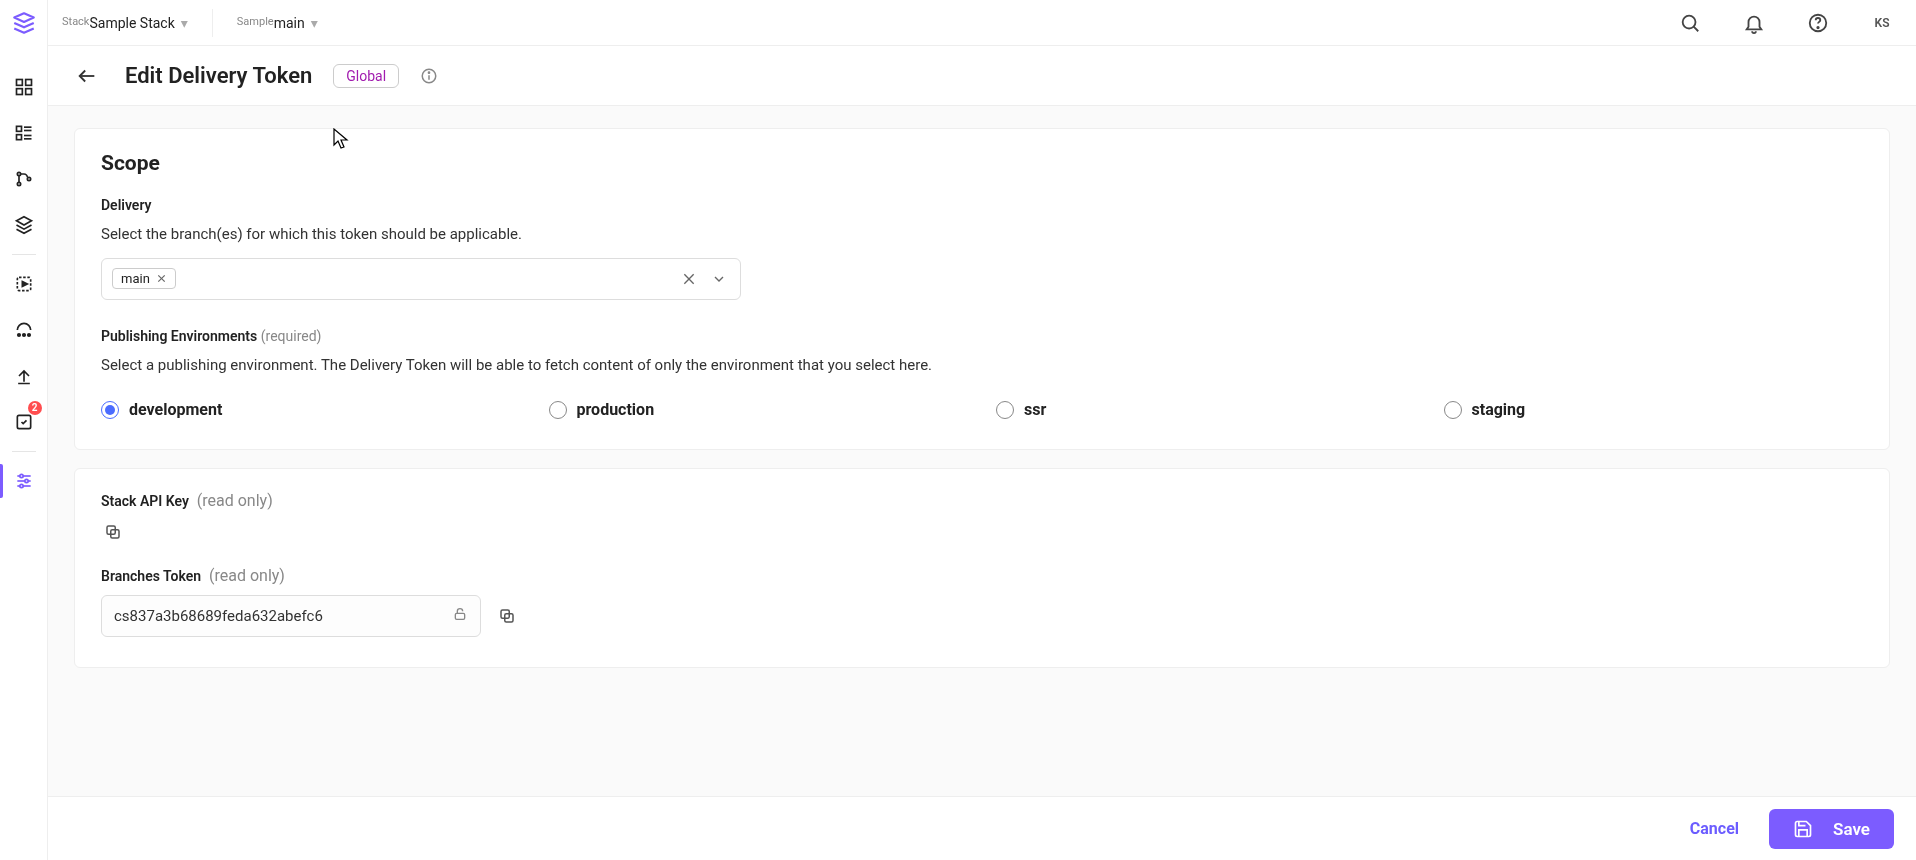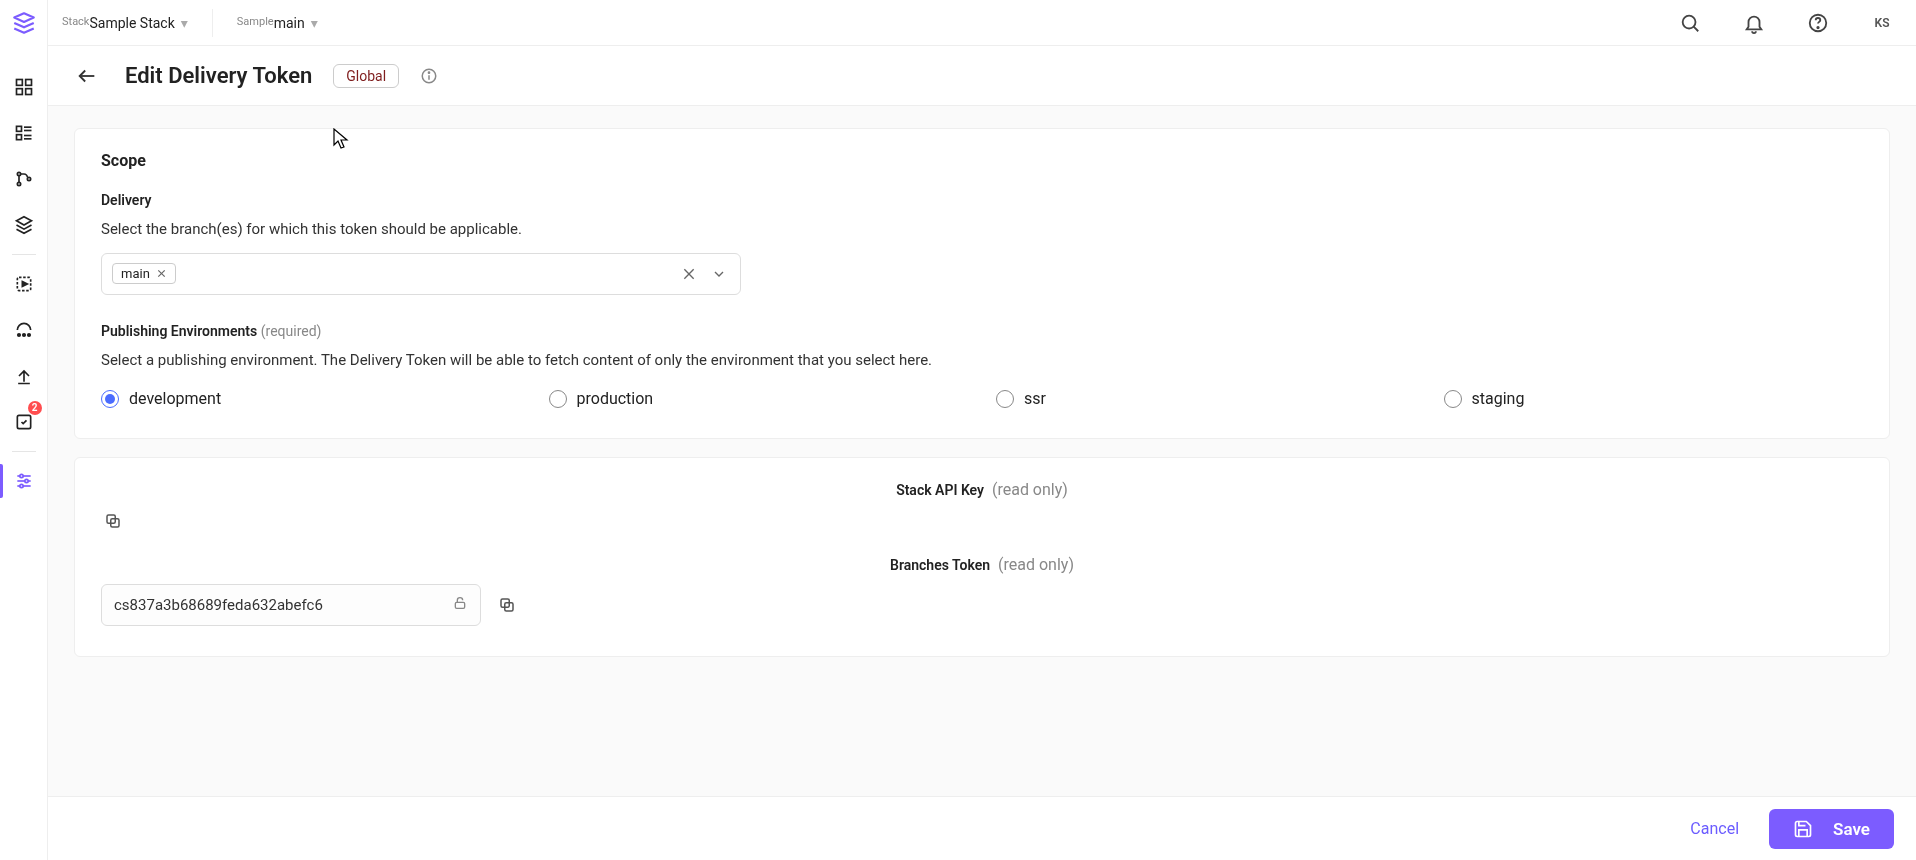--- a/index.html
+++ b/index.html
@@ -24,58 +24,58 @@
 .crumb .value .caret{color:#aaa;}
 .top-divider{width:1px;height:28px;background:#eee;}
 .top-spacer{flex:1;}
 .top-icon{width:40px;height:40px;display:flex;align-items:center;justify-content:center;color:#444;cursor:pointer;border-radius:50%;}
 .avatar{font-size:12px;font-weight:600;color:#555;}
 
 
 .page-header{height:60px;display:flex;align-items:center;gap:21px;padding-left:22px;border-bottom:1px solid #eee;}
 .back-btn{width:34px;height:34px;display:flex;align-items:center;justify-content:center;cursor:pointer;color:#333;}
 .page-title{font-size:22px;font-weight:600;}
-.pill{border:1px solid #ccc;border-radius:6px;padding:3px 12px;font-size:14px;color:#7f1d1d;}
+.pill{border:1px solid #ccc;border-radius:6px;padding:3px 12px;font-size:14px;color:#a21caf;}
 .info-icon{color:#888;display:flex;}
 
 
 .body-wrap{flex:1;display:flex;flex-direction:column;min-height:0;}
 .scroll{flex:1;overflow-y:auto;padding:22px 26px 0 26px;position:relative;background:#fafafa;}
 .card{background:#fff;border:1px solid #eee;border-radius:6px;padding:22px 26px 30px 26px;margin-bottom:18px;}
-.section-title{font-size:16px;font-weight:700;margin-bottom:22px;}
+.section-title{font-size:21px;font-weight:700;margin-bottom:22px;}
 .field-label{font-size:14px;font-weight:600;margin-bottom:10px;}
 .field-help{font-size:15px;color:#333;margin-bottom:12px;line-height:1.5;}
 .required{color:#888;font-weight:400;}
 
 
 .multiselect{border:1px solid #ddd;border-radius:6px;height:42px;width:640px;display:flex;align-items:center;padding:0 10px;gap:8px;}
 .chip{border:1px solid #ccc;border-radius:4px;padding:2px 8px;font-size:13px;display:flex;align-items:center;gap:6px;}
 .chip .x{cursor:pointer;color:#666;display:flex;}
 .ms-spacer{flex:1;}
 .ms-icon{color:#666;cursor:pointer;width:22px;display:flex;justify-content:center;}
 
 
-.radio-row{display:grid;grid-template-columns:repeat(4,1fr);gap:28px;margin-top:18px;}
+.radio-row{display:grid;grid-template-columns:repeat(4,1fr);gap:28px;margin-top:24px;font-weight:bold;}
 .radio-item{display:flex;align-items:center;gap:10px;font-size:16px;cursor:pointer;}
 .radio{width:18px;height:18px;border:1.5px solid #888;border-radius:50%;display:flex;align-items:center;justify-content:center;}
 .radio.selected{border-color:#4b6cff;}
 .radio.selected::after{content:"";width:10px;height:10px;background:#4b6cff;border-radius:50%;}
 
 
-.readonly-group{margin-bottom:22px;text-align:center;}
+.readonly-group{margin-bottom:22px;}
 .readonly-label{font-size:14px;font-weight:600;}
 .readonly-note{color:#888;font-weight:400;}
 .readonly-row{display:flex;align-items:center;gap:14px;margin-top:10px;}
 .readonly-input{border:1px solid #ddd;border-radius:6px;height:42px;width:380px;display:flex;align-items:center;padding:0 12px;font-size:15px;background:#fdfdfd;color:#333;}
 .readonly-input .lock{margin-left:auto;color:#888;}
 .copy-btn{color:#555;cursor:pointer;width:24px;height:24px;display:flex;align-items:center;justify-content:center;}
 
 
 .footer{height:64px;border-top:1px solid #eee;display:flex;align-items:center;justify-content:flex-end;gap:18px;padding:0 22px;background:#fff;}
-.btn-cancel{background:none;border:none;color:#6b5cff;font-size:16px;font-weight:400;cursor:pointer;padding:8px 12px;}
+.btn-cancel{background:none;border:none;color:#6b5cff;font-size:16px;font-weight:700;cursor:pointer;padding:8px 12px;}
 .btn-save{background:#7c5cff;color:#fff;border:none;border-radius:6px;font-size:17px;font-weight:600;padding:10px 24px;display:flex;align-items:center;gap:20px;cursor:pointer;}
 
 
 .cursor{position:absolute;pointer-events:none;}
 
 
 .scroll::-webkit-scrollbar{width:14px;}
 .scroll::-webkit-scrollbar-thumb{background:#ccc;border-radius:7px;}
 </style>
 </head>

